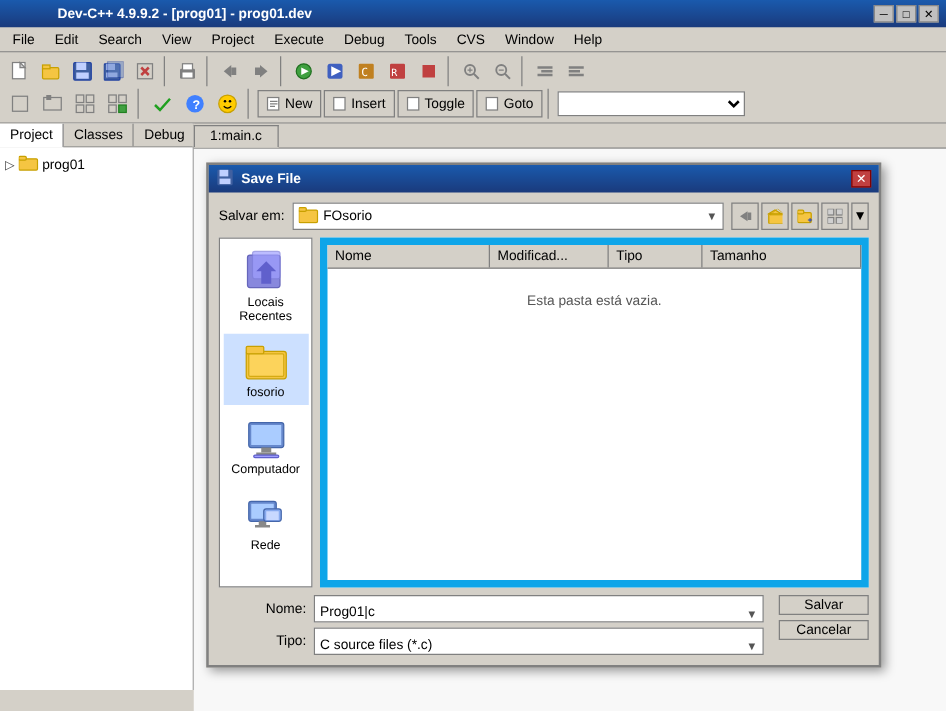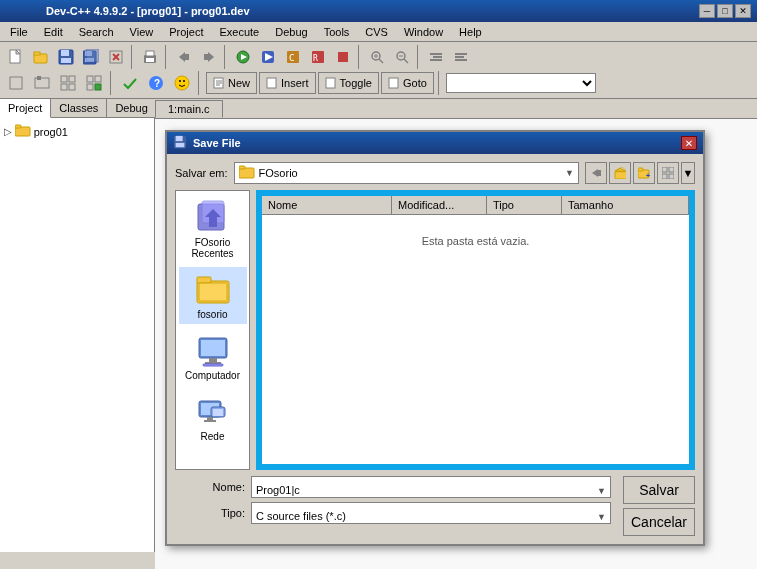--- a/index.html
+++ b/index.html
@@ -340,24 +340,24 @@
       display: flex; align-items: flex-end; justify-content: space-between;
     }
     .field-arrow { font-size: 9px; color: #555; }
     .dialog-action-btns {
       display: flex;
       flex-direction: column;
       gap: 4px;
       margin-left: 8px;
     }
     .action-btn {
-      width: 72px; height: 28px;
+      width: 72px; height: 16px;
       background: #d4d0c8;
       border: 1px solid #808080;
-      font-size: 14px;
+      font-size: 11px;
       cursor: pointer;
       display: flex; align-items: center; justify-content: center;
     }
     .dialog-fields-and-btns {
       display: flex;
       align-items: flex-start;
       gap: 4px;
     }
     .dialog-fields {
       flex: 1;
@@ -699,21 +699,21 @@
 
         <div class="dialog-places">
           <div class="place-item">
             <div class="place-icon">
               <svg width="36" height="36" viewBox="0 0 36 36">
                 <rect x="3" y="5" width="26" height="26" rx="2" fill="#8888dd" stroke="#6666bb"></rect>
                 <rect x="7" y="2" width="22" height="22" rx="2" fill="#a0a0ff" stroke="#8080dd" opacity="0.7"></rect>
                 <path d="M10 18 L18 10 L26 18 L22 18 L22 28 L14 28 L14 18 Z" fill="#6060cc"></path>
               </svg>
             </div>
-            <span class="place-label">FOsorio Recentes</span>
+            <span class="place-label">Locais Recentes</span>
           </div>
           <div class="place-item selected">
             <div class="place-icon">
               <svg width="36" height="36" viewBox="0 0 36 36">
                 <rect x="2" y="10" width="32" height="22" rx="2" fill="#f5c542" stroke="#c8a000"></rect>
                 <rect x="2" y="6" width="14" height="6" rx="1" fill="#f5c542" stroke="#c8a000"></rect>
                 <rect x="4" y="12" width="28" height="18" rx="1" fill="#ffd966" stroke="#c8a000" opacity="0.7"></rect>
               </svg>
             </div>
             <span class="place-label">fosorio</span>

